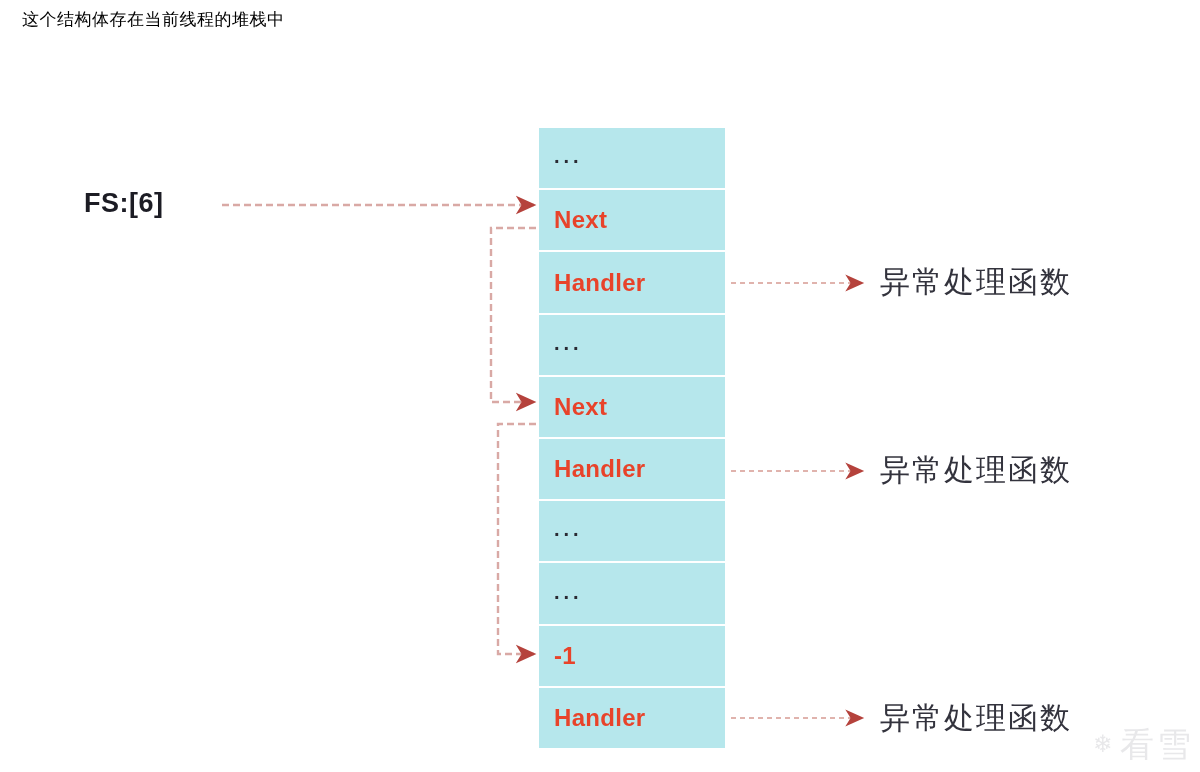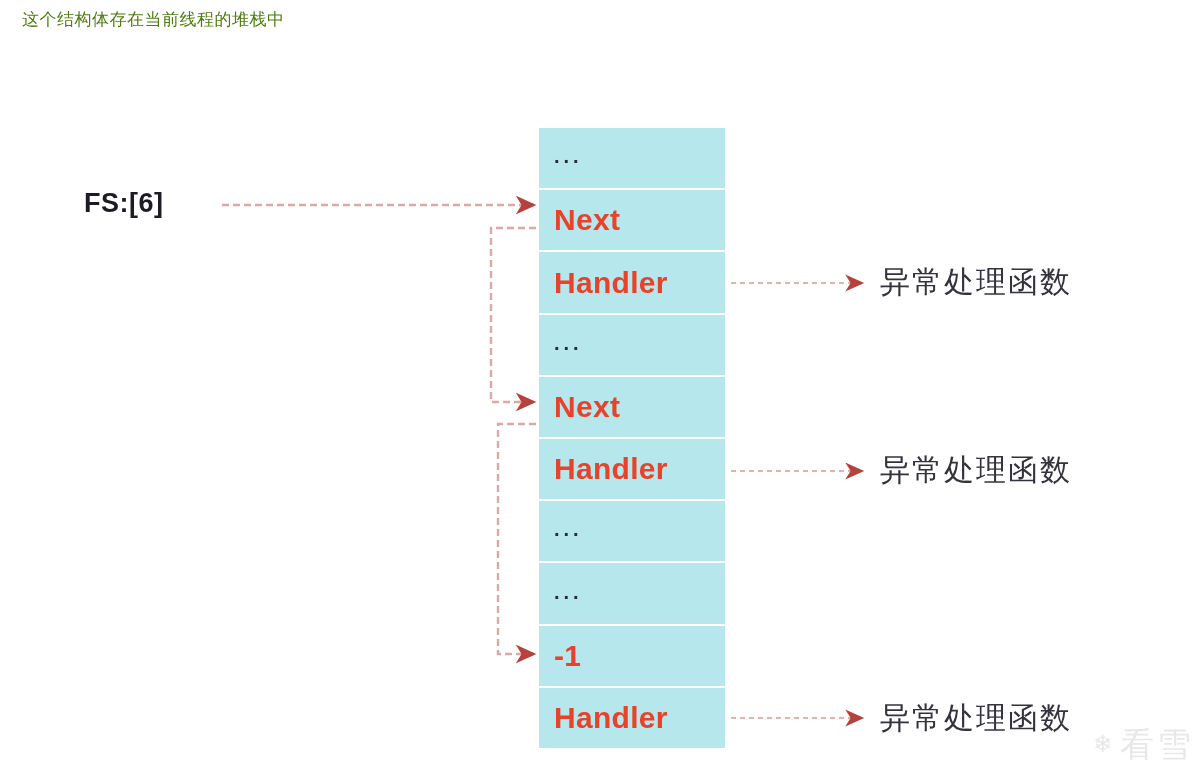--- a/index.html
+++ b/index.html
@@ -14,21 +14,21 @@
     overflow: hidden;
     font-family: "Liberation Sans", "DejaVu Sans", sans-serif;
   }
 
   
   #caption {
     position: absolute;
     left: 22px;
     top: 8px;
     font-size: 17px;
-    color: #4d7c0f;
+    color: #000000;
     letter-spacing: 0.5px;
     white-space: nowrap;
   }
 
   
   #fs-label {
     position: absolute;
     left: 84px;
     top: 188px;
     font-size: 27px;
@@ -54,21 +54,21 @@
     position: relative;
     display: flex;
     align-items: center;
     box-sizing: border-box;
     padding-left: 15px;
     border-bottom: 2px solid #ffffff;
   }
   .cell:last-child { border-bottom: none; }
 
   .cell-text {
-    font-size: 30px;
+    font-size: 24px;
     font-weight: bold;
     color: #e8432a;
     letter-spacing: 0.3px;
     line-height: 1;
     white-space: nowrap;
   }
   .cell-text.ellipsis {
     color: #2a2a33;
     font-size: 20px;
     letter-spacing: 4px;

